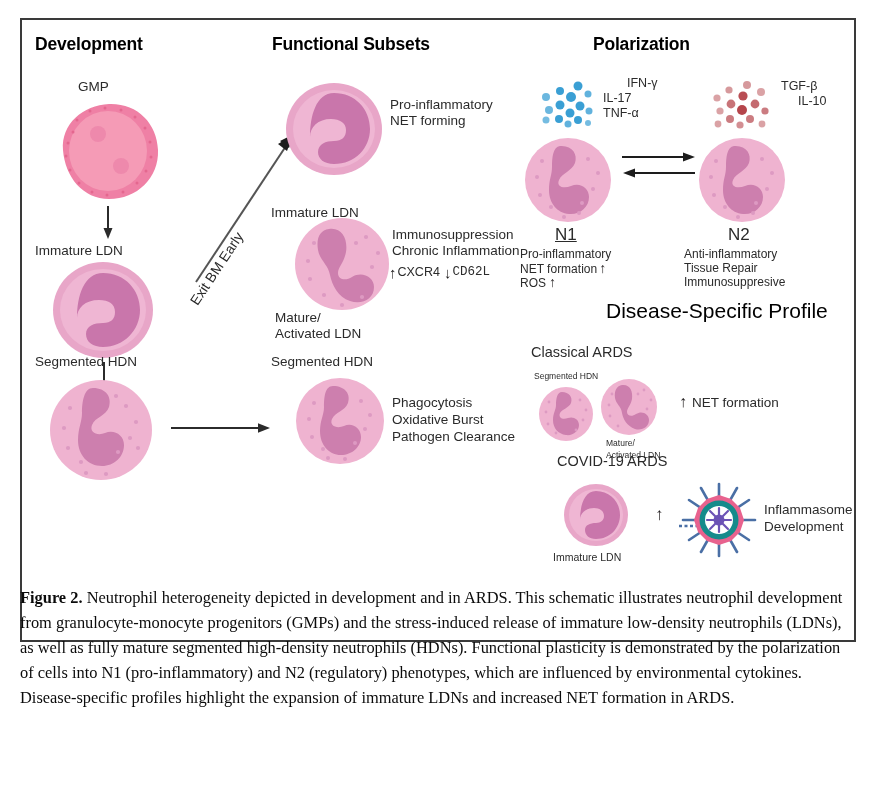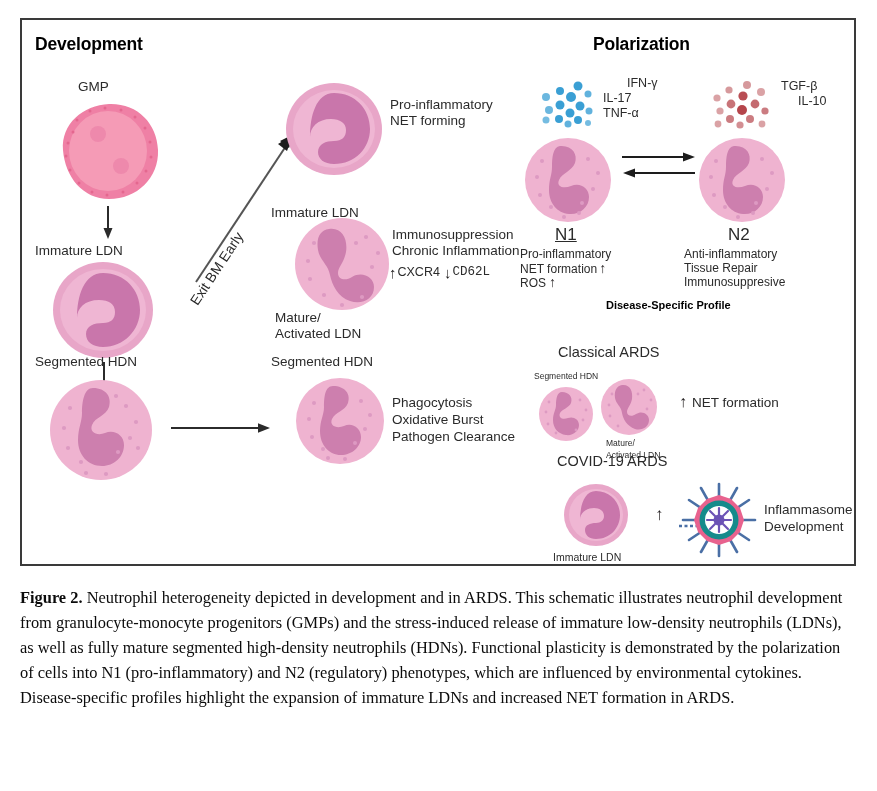--- a/index.html
+++ b/index.html
@@ -8,40 +8,40 @@
     font-family:"Liberation Sans", sans-serif;
     color:#231f20;
     overflow:hidden;
   }
   .page{position:relative;width:877px;height:791px;}
 
   
   .figure-frame{
     position:absolute;
     left:20px;top:18px;
-    width:836px;height:548px;
+    width:836px;height:624px;
     border:2px solid #3a3a3a;
     background:#fff;
     box-sizing:border-box;
   }
 
   
   .col-head{
     position:absolute;
     font-family:"Liberation Sans", sans-serif;
     font-weight:bold;
     font-size:17.5px;
     letter-spacing:-0.2px;
     color:#000;
     white-space:nowrap;
   }
   .sub-head{
     position:absolute;
-    font-weight:bold;
-    font-size:11px;
+    font-weight:normal;
+    font-size:21px;
     color:#000;
     white-space:nowrap;
   }
 
   
   .lbl{
     position:absolute;
     font-size:13.5px;
     line-height:1.28;
     color:#2b2b2b;
@@ -97,20 +97,21 @@
   .caption b{font-weight:bold;}
 </style>
 </head>
 <body>
 
 <div class="page">
 
   <div class="figure-frame">
 
     <div class="col-head" style="left:13px;top:14px;">Development</div>
+    <div class="col-head" style="left:250px;top:14px;">Functional Subsets</div>
     <div class="col-head" style="left:571px;top:14px;">Polarization</div>
 
     <div class="lbl" style="left:56px;top:58px;">GMP</div>
 
     <div class="cell" style="left:31px;top:78px;">
       <svg width="112" height="108" viewBox="0 0 112 108">
         <path d="M10 52 C8 26 30 7 56 6 C84 5 104 25 105 52 C106 80 84 101 56 101 C30 101 12 79 10 52 Z" fill="#ef80a5"></path>
         <ellipse cx="55" cy="53" rx="39" ry="40" fill="#f59bb6"></ellipse>
         <circle cx="45" cy="36" r="8" fill="#ee89ac"></circle>
         <circle cx="68" cy="68" r="8" fill="#ee89ac"></circle>
@@ -372,21 +373,21 @@
         </g>
       </svg>
     </div>
     <div class="lbl" style="left:706px;top:204px;font-size:17px;">N2</div>
     <div class="lbl" style="left:662px;top:227px;font-size:12px;">Anti-inflammatory</div>
     <div class="lbl" style="left:662px;top:241px;font-size:12px;">Tissue Repair</div>
     <div class="lbl" style="left:662px;top:255px;font-size:12px;">Immunosuppresive</div>
 
     <div class="sub-head" style="left:584px;top:279px;">Disease-Specific Profile</div>
 
-    <div class="lbl" style="left:536px;top:323px;font-size:14.5px;">Classical ARDS</div>
+    <div class="lbl" style="left:509px;top:323px;font-size:14.5px;">Classical ARDS</div>
 
     <div class="lbl xs" style="left:512px;top:351px;">Segmented HDN</div>
     <div class="cell" style="left:516px;top:366px;">
       <svg width="56" height="56" viewBox="0 0 56 56">
         <ellipse cx="28" cy="28" rx="27" ry="27" fill="#efb3d0"></ellipse>
         <path d="M24 6 C31 6 35 11 33 17 C31 22 24 23 22 27 C20 32 25 34 30 32 C35 30 41 33 41 39 C41 45 35 50 28 49 C20 48 15 42 15 34 C15 27 18 24 18 19 C18 13 19 6 24 6 Z" fill="#cd7fae"></path>
         <g fill="#dd9ac2">
           <circle cx="42" cy="14" r="1.4"></circle>
             <circle cx="48" cy="24" r="1.4"></circle>
           <circle cx="45" cy="34" r="1.4"></circle>

